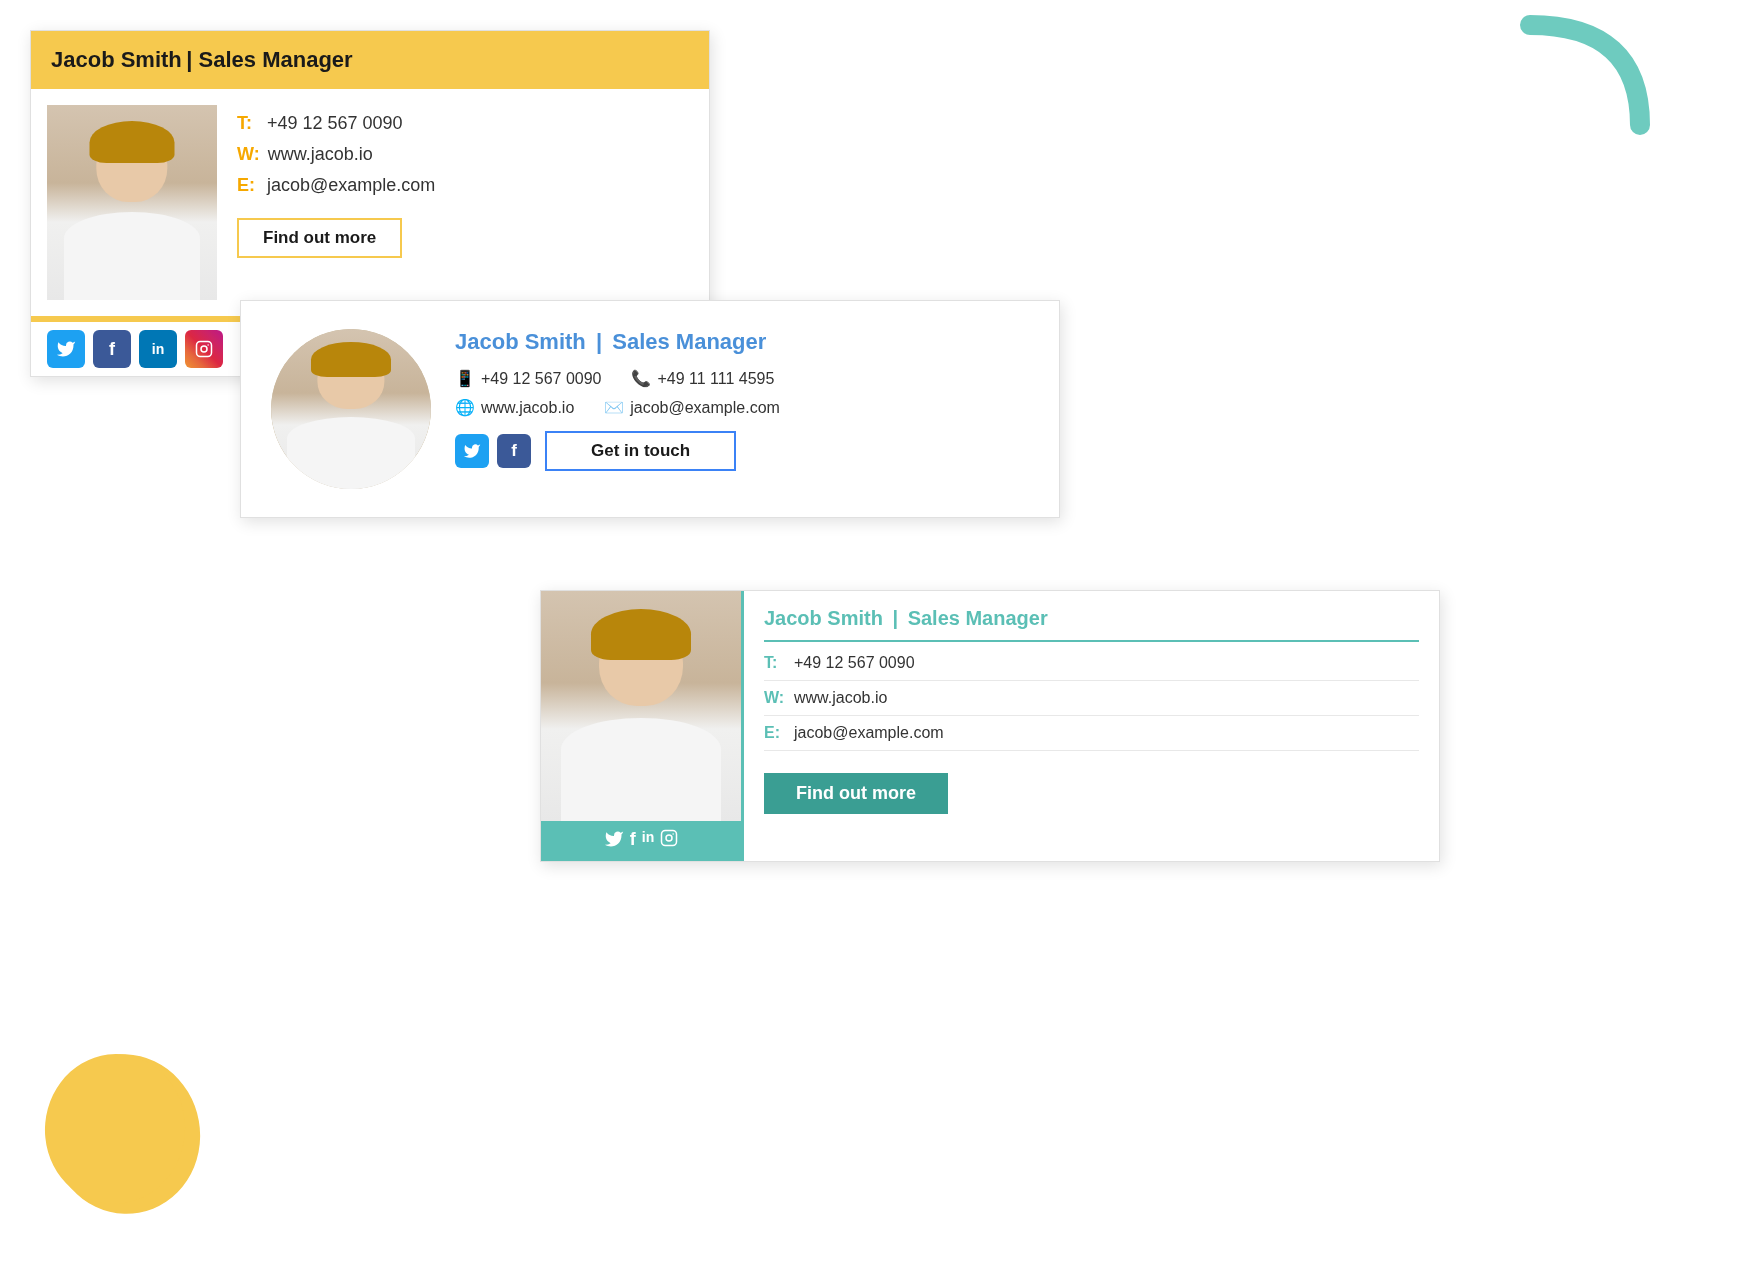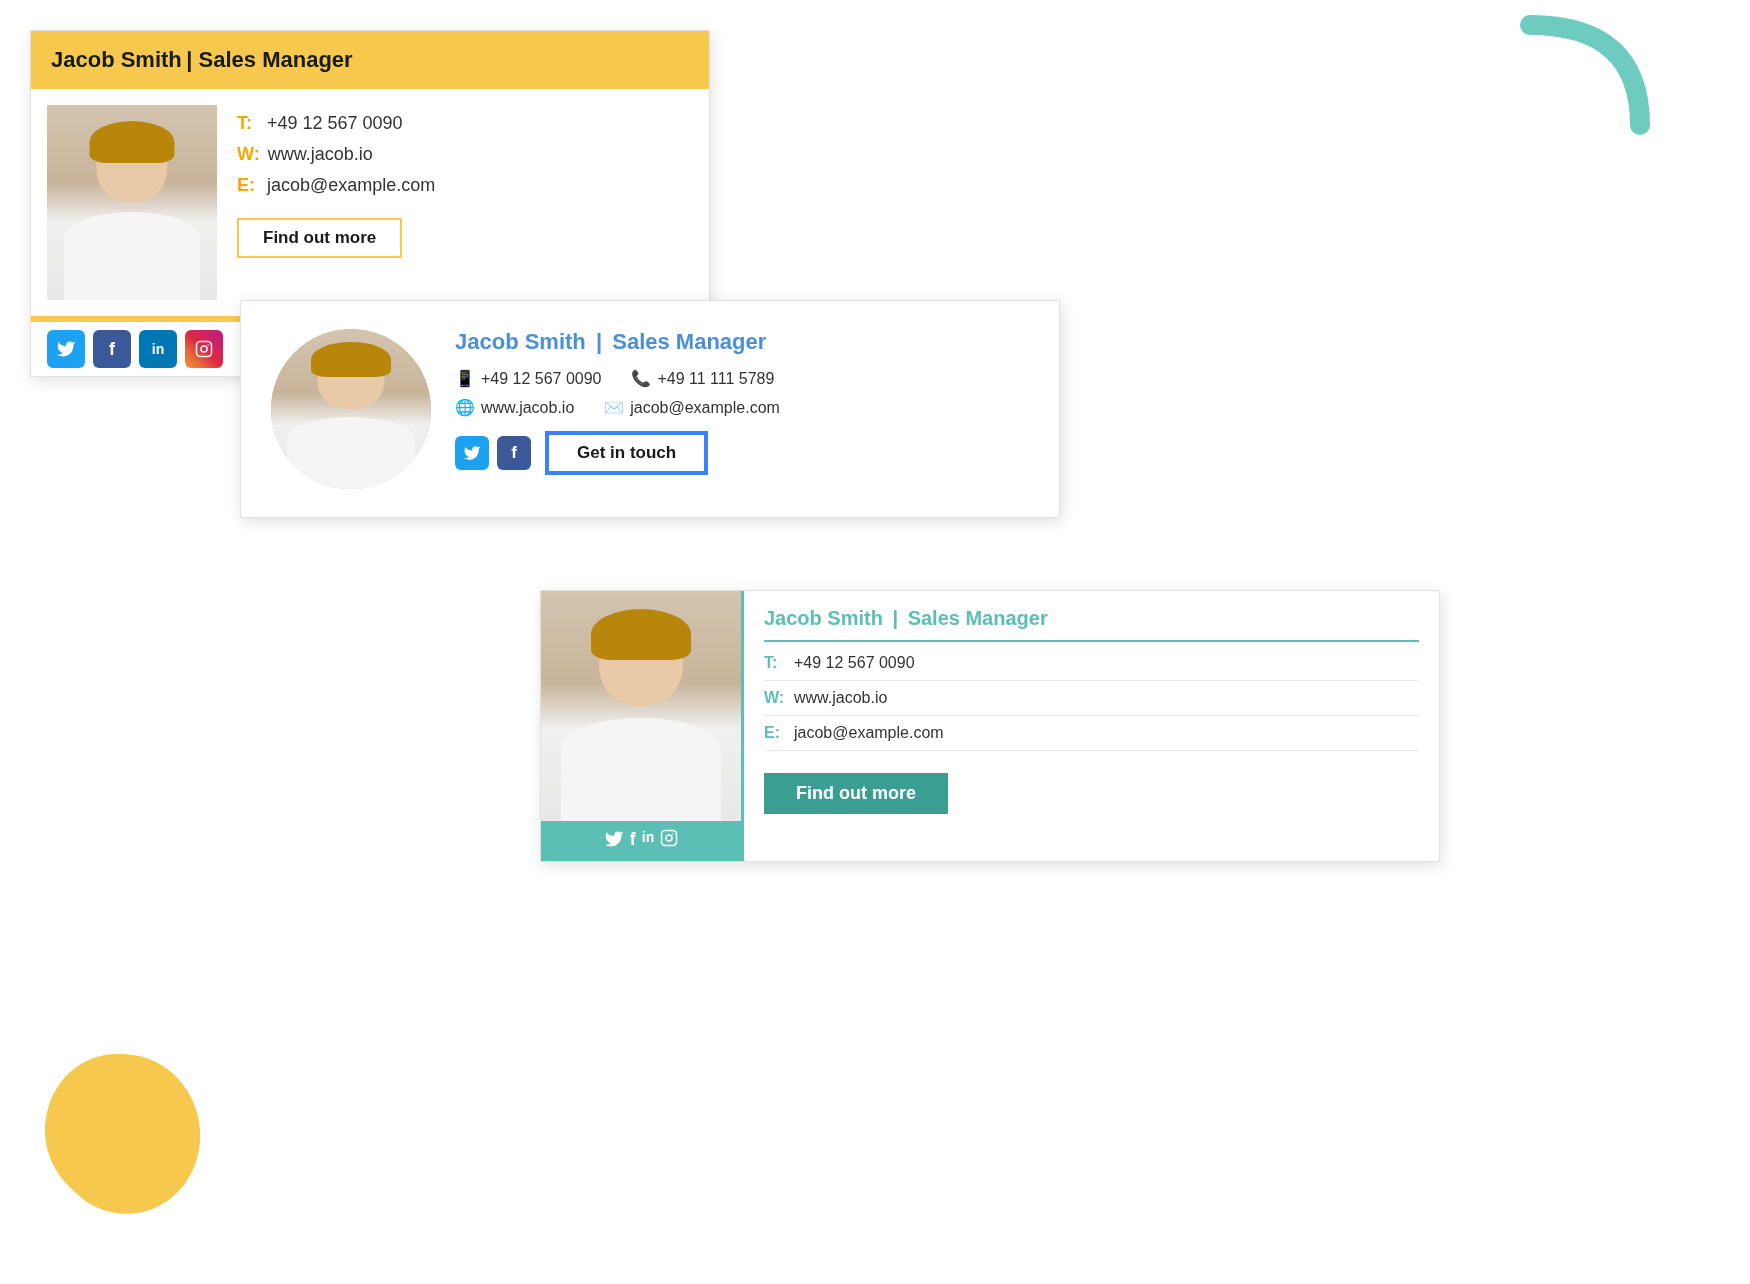--- a/index.html
+++ b/index.html
@@ -178,22 +178,22 @@
       gap: 14px;
       margin-top: 14px;
     }
 
     .card2-social {
       display: flex;
       gap: 8px;
     }
 
     .card2-btn {
-      padding: 8px 28px;
-      border: 4px solid #3b82f6;
+      padding: 8px 44px;
+      border: 2px solid #3b82f6;
       background: #fff;
       font-size: 17px;
       font-weight: 600;
       color: #1a1a1a;
       cursor: pointer;
     }
 
     
     .card3 {
       position: absolute;
@@ -416,21 +416,21 @@
         <span class="card2-name-sep"> | </span>
         <span class="card2-name-title">Sales Manager</span>
       </div>
       <div class="card2-details-row">
         <div class="card2-detail-item">
           <span class="card2-detail-icon">📱</span>
           <span>+49 12 567 0090</span>
         </div>
         <div class="card2-detail-item">
           <span class="card2-detail-icon">📞</span>
-          <span>+49 11 111 5789</span>
+          <span>+49 11 111 4595</span>
         </div>
       </div>
       <div class="card2-details-row">
         <div class="card2-detail-item">
           <span class="card2-detail-icon">🌐</span>
           <span>www.jacob.io</span>
         </div>
         <div class="card2-detail-item">
           <span class="card2-detail-icon">✉️</span>
           <span>jacob@example.com</span>

